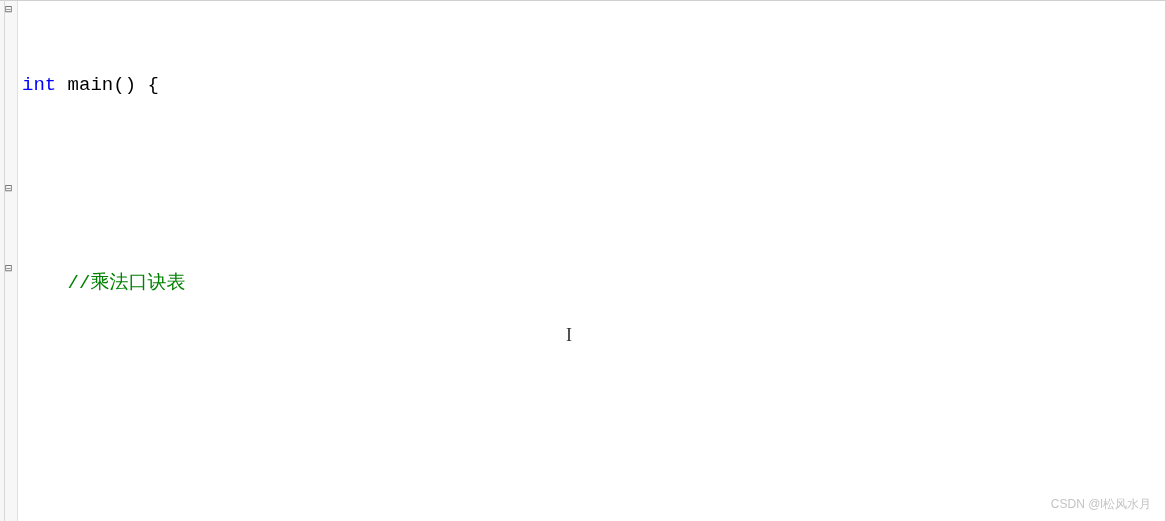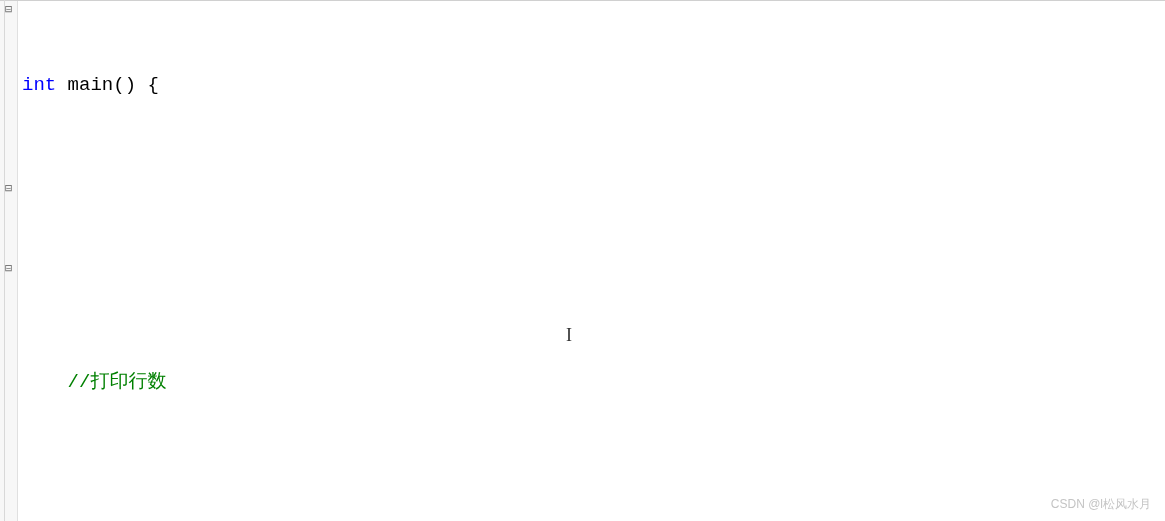--- a/index.html
+++ b/index.html
@@ -84,22 +84,22 @@
   <div class="gutter">
     <div class="fold">⊟</div>
     <div style="height:165px"></div>
     <div class="fold">⊟</div>
     <div style="height:66px"></div>
     <div class="fold">⊟</div>
   </div>
   <div class="code">
     <div class="line"><span class="kw">int</span><span class="txt"> main() {</span></div>
     <div class="line"></div>
+    <div class="line">    <span class="comment">//乘法口诀表</span></div>
     <div class="line"></div>
-    <div class="line">    <span class="comment">//打印行数</span></div>
     
     
     
     
     
     
     
     
     
     <div class="ibeam">I</div>

